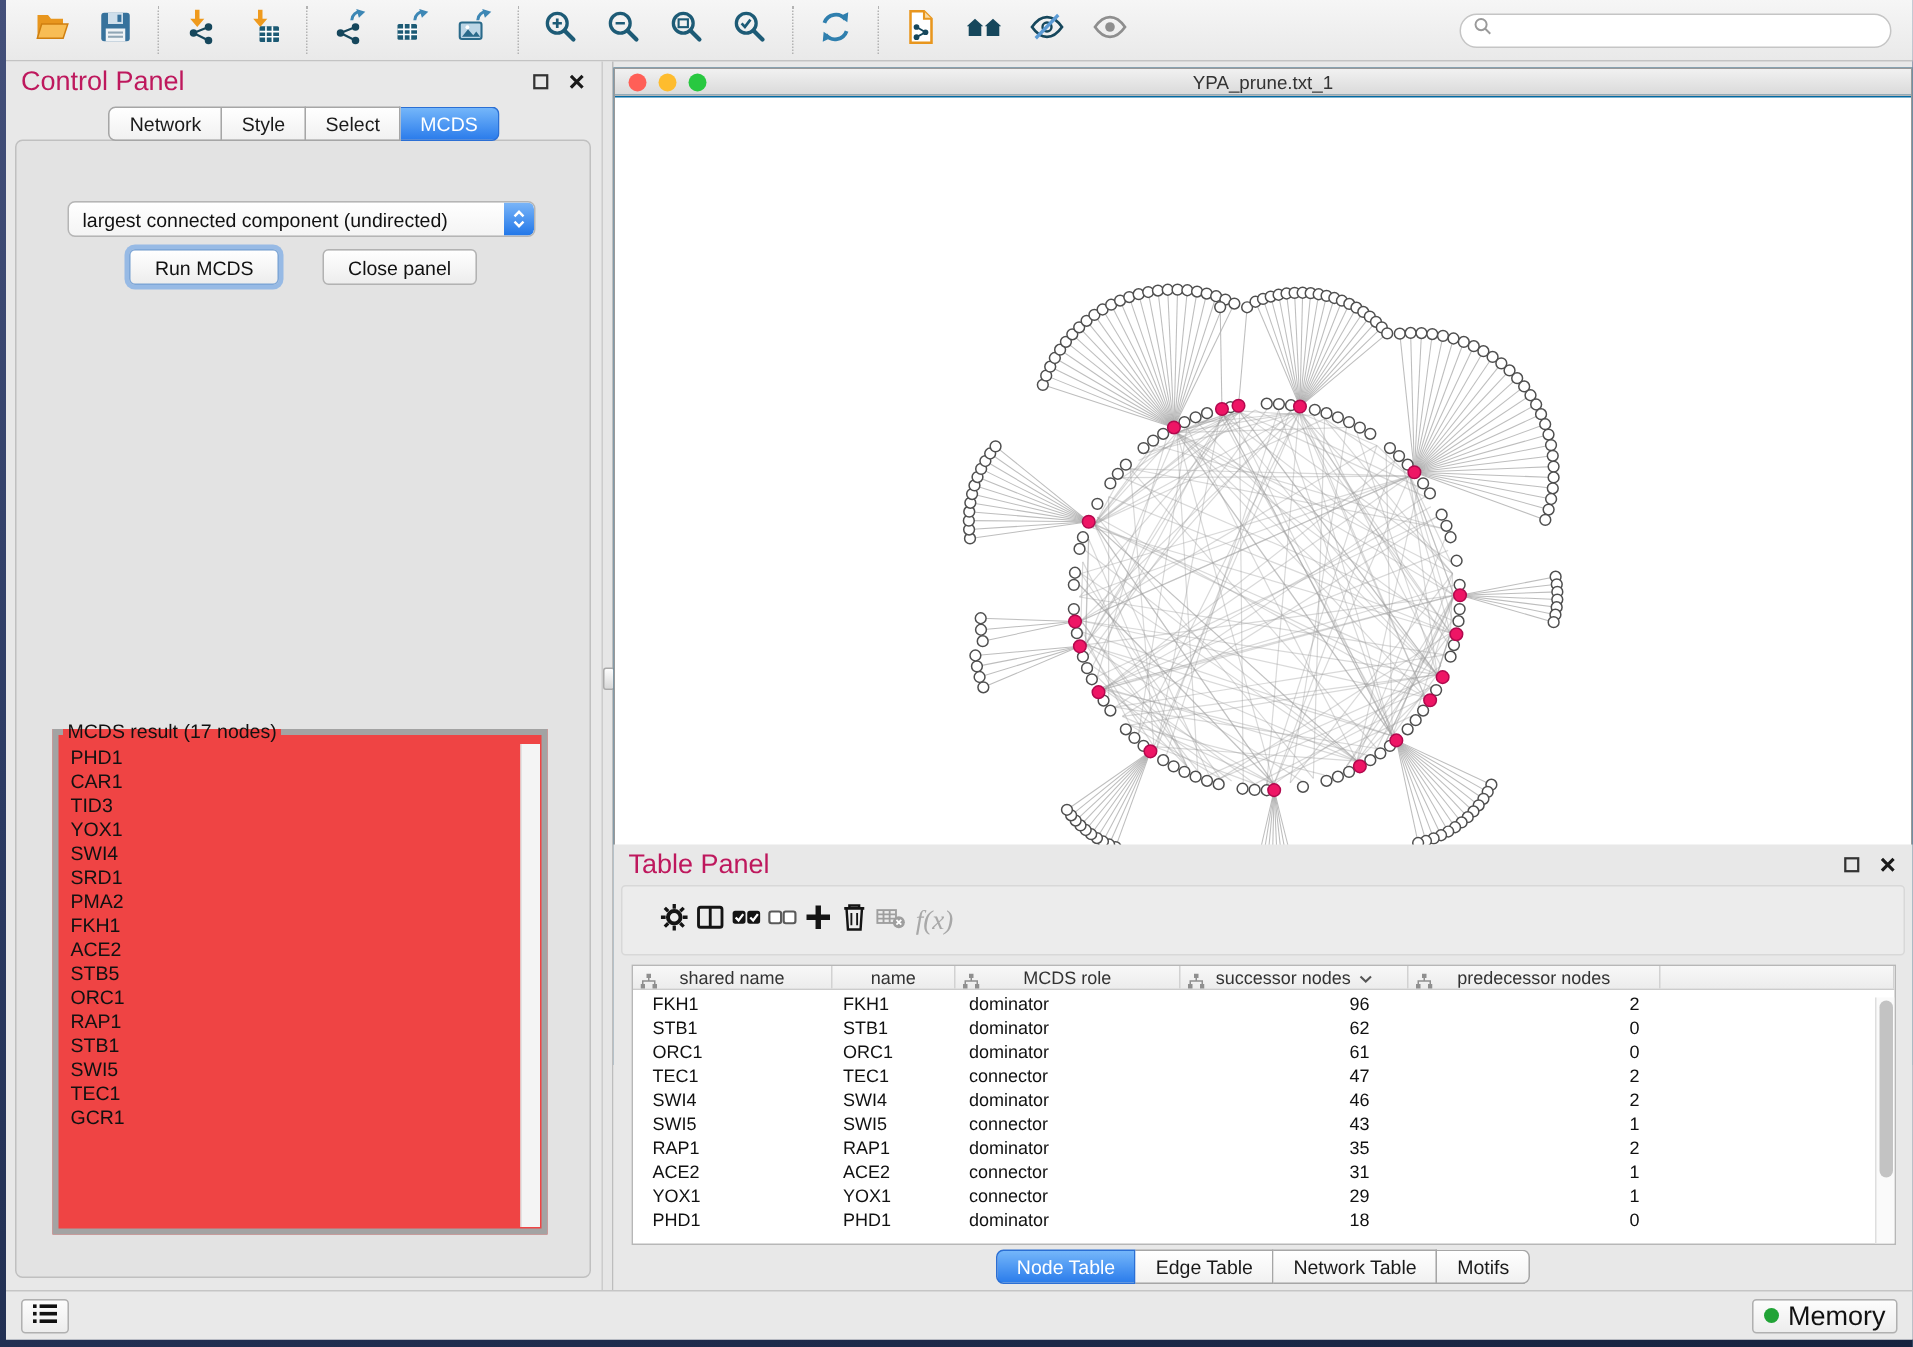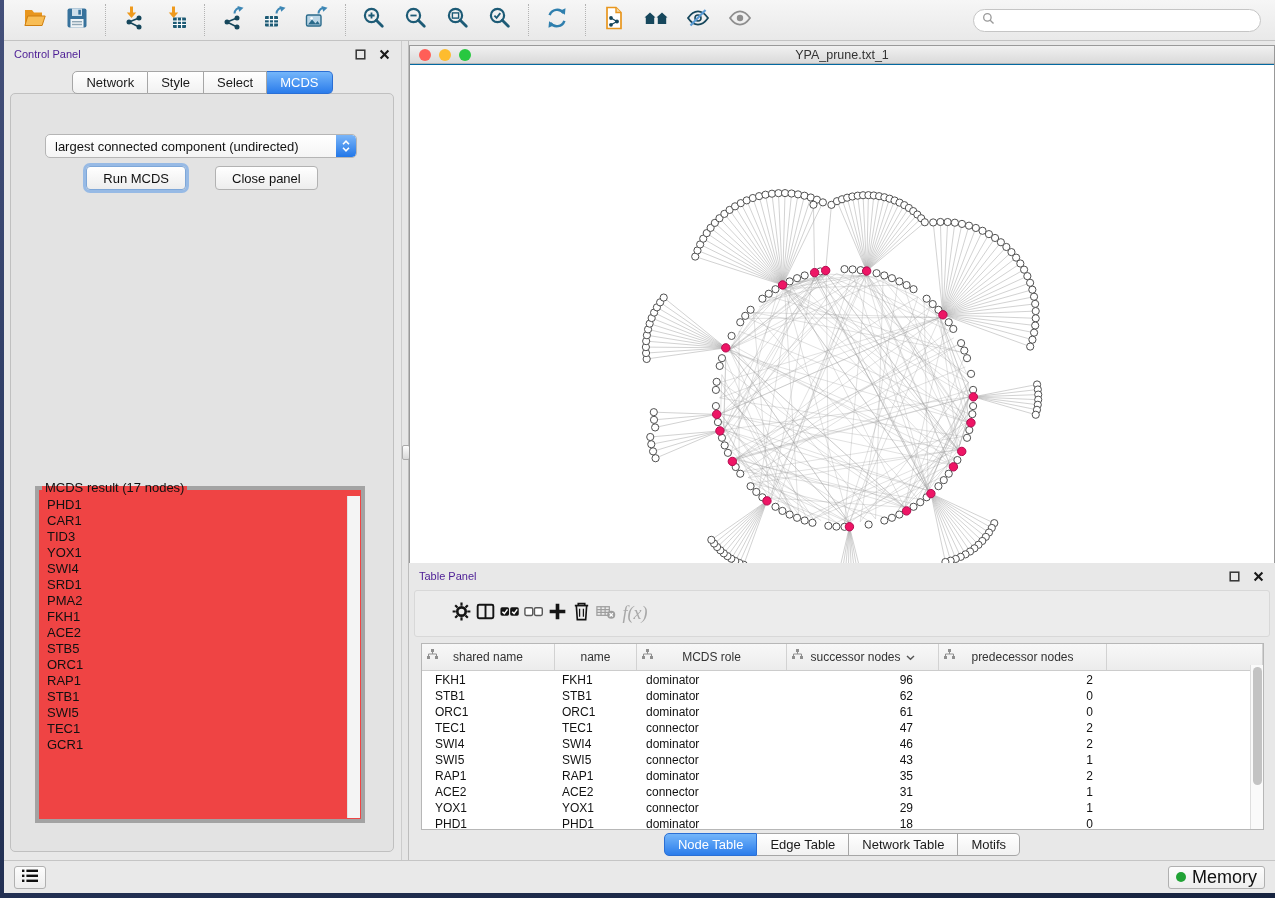--- a/index.html
+++ b/index.html
@@ -13,21 +13,21 @@
     background:linear-gradient(#f6f6f6,#e9e9e9);border-bottom:1px solid #c3c3c3;
     display:flex;align-items:center;padding:0 10px;}
   .tbtn{width:42px;height:34px;display:flex;align-items:center;justify-content:center;border-radius:4px;}
   .tbtn svg{width:26px;height:26px}
   .tsep{width:0;height:32px;border-left:1px dotted #b3b3b3;margin:0 7px}
   .search{margin-left:auto;width:288px;height:23px;background:#fff;border:1px solid #c5c5c5;
     border-radius:12px;display:flex;align-items:center;padding:0 8px;gap:5px;margin-right:4px}
   .search input{border:none;outline:none;flex:1;font-size:12px;background:transparent;min-width:0}
 
   
-  .phead{height:26px;display:flex;align-items:center;padding:0 10px;font-size:11px;color:#4c1d95}
+  .phead{height:26px;display:flex;align-items:center;padding:0 10px;font-size:18px;color:#be185d}
   .winbtns{margin-left:auto;display:flex;gap:11px;align-items:center}
   .wbtn{width:13px;height:13px;display:flex;align-items:center;justify-content:center}
 
   
   .cpanel{position:absolute;left:0;top:41px;width:397px;bottom:33px;background:#e8e8e8}
   .cp-tabs{position:absolute;left:0;right:0;top:30px;display:flex;justify-content:center;z-index:2}
   .seg{font-size:13px;padding:3px 13px;background:linear-gradient(#ffffff,#f1f1f1);
     border:1px solid #a6a6a6;border-left:none;color:#1a1a1a;line-height:15px}
   .seg:first-child{border-left:1px solid #a6a6a6;border-radius:5px 0 0 5px}
   .seg:last-child{border-radius:0 5px 5px 0}
@@ -62,26 +62,26 @@
     display:flex;align-items:center;position:relative}
   .lights{position:absolute;left:9px;top:3px;display:flex;gap:8px}
   .light{width:12px;height:12px;border-radius:50%}
   .ntitle{flex:1;text-align:center;font-size:12.5px;color:#333}
   .netcanvas{position:absolute;left:0;right:0;top:19px;bottom:0;overflow:hidden;background:#fff}
   .netcanvas svg{width:100%;height:100%;display:block}
 
   
   .tpanel{position:absolute;left:405px;right:0;top:563px;bottom:33px;background:#e8e8e8}
   .tp-toolbar{position:absolute;left:5px;right:5px;top:27px;height:47px;background:#ececec;
-    border:1px solid #d8d8d8;border-radius:3px;display:flex;align-items:center;padding-left:34px;}
+    border:1px solid #d8d8d8;border-radius:3px;display:flex;align-items:center;padding-left:22px;}
   .ttbtn{width:24px;height:24px;display:flex;align-items:center;justify-content:center}
   .ttbtn svg{width:21px;height:21px}
   .fx{font-family:"Liberation Serif",serif;font-style:italic;font-size:18px;color:#a8a8a8}
   .table{position:absolute;left:12px;right:11px;top:80px;bottom:30px;background:#fff;border:1px solid #b7b7b7;overflow:hidden}
-  .thead{display:grid;grid-template-columns:133px 82px 150px 152px 168px 1fr;height:27px;
+  .thead{display:grid;grid-template-columns:133px 82px 150px 152px 168px 1fr;height:16px;
     background:linear-gradient(#f8f8f8,#ececec);border-bottom:1px solid #cccccc;font-size:12px;color:#333}
   .th{display:flex;align-items:center;justify-content:center;gap:5px;border-right:1px solid #d2d2d2;position:relative}
   .th .hicn{position:absolute;left:5px;top:5px}
   .tr{display:grid;grid-template-columns:133px 82px 150px 152px 168px 1fr;height:16px;font-size:12px;color:#111;align-items:center}
   .td{white-space:nowrap;overflow:hidden}
   .td.c0{padding-left:13px}.td.c1{padding-left:7px}.td.c2{padding-left:9px}
   .td.c3{text-align:right;padding-right:26px}.td.c4{text-align:right;padding-right:14px}
   .tbody{padding-top:1px}
   .tscroll{position:absolute;right:0;top:21px;bottom:0;width:13px;background:#fafafa;border-left:1px solid #dedede}
   .tthumb{position:absolute;left:1.5px;right:1.5px;top:2px;height:118px;background:#c3c3c3;border-radius:5px}

